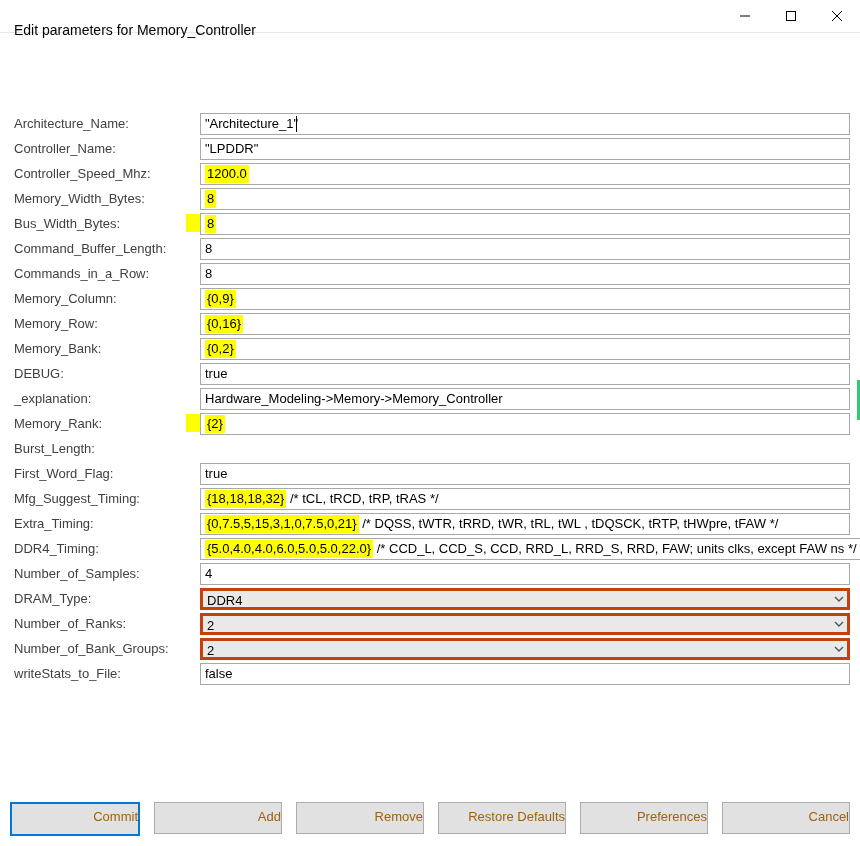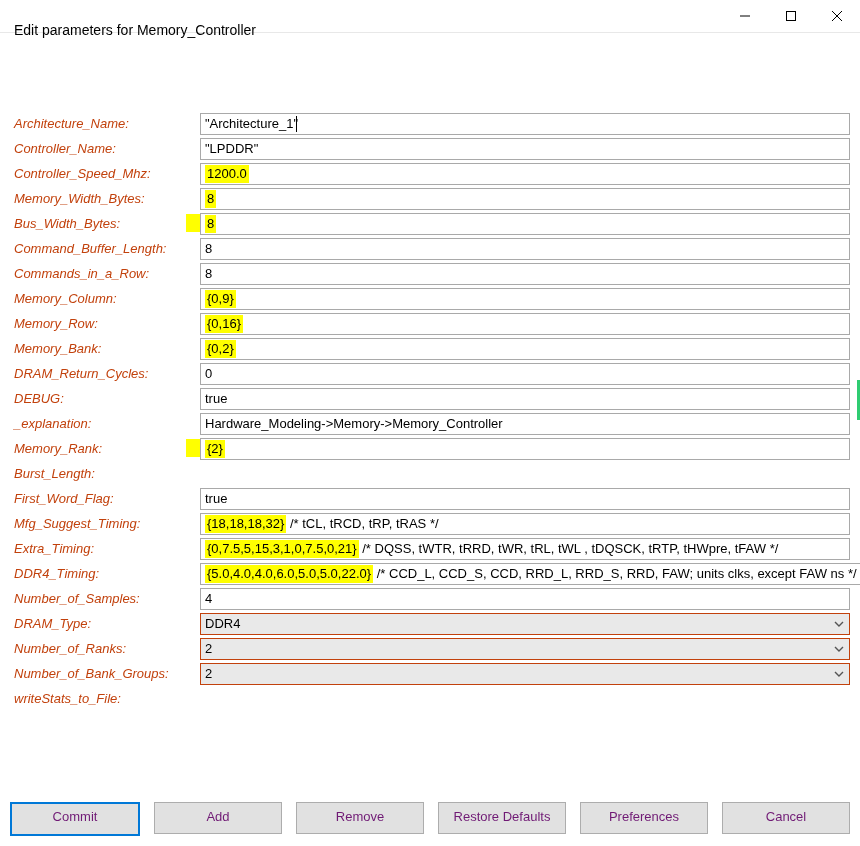--- a/index.html
+++ b/index.html
@@ -40,24 +40,23 @@
   }
   .row {
     display: flex;
     align-items: center;
     height: 25px;
     margin-bottom: 0;
   }
   .label {
     width: 186px;
     min-width: 186px;
-    color: #c2410c;
+    color: #404040;
     white-space: nowrap;
     font-size: 13px;
-    font-style: italic;
   }
   .field-wrap {
     flex: 1;
     position: relative;
     height: 22px;
   }
   .field {
     width: 100%;
     box-sizing: border-box;
     height: 22px;
@@ -65,21 +64,21 @@
     border: 1px solid #a9a9a9;
     background: #fff;
     padding: 0 4px;
     font-family: inherit;
     font-size: 13px;
     white-space: nowrap;
     overflow: hidden;
   }
   .field.select {
     background: #e9e9e9;
-    border: 1px solid #c2410c;
+    border: 3px solid #c2410c;
     padding-right: 4px;
     position: relative;
   }
   .chevron {
     position: absolute;
     right: 6px;
     top: 4px;
     pointer-events: none;
   }
   .hl {
@@ -111,25 +110,25 @@
     left: 10px;
     right: 10px;
     bottom: 10px;
     display: flex;
     gap: 14px;
   }
   .btn {
     flex:1;
     height: 30px;
     line-height: 28px;
-    text-align: center;
+    text-align: right;
     background: #e1e1e1;
     border: 1px solid #adadad;
     font-size: 13px;
-    color:#701a75;
+    color:#a16207;
   }
   .btn.primary {
     border: 2px solid #0078d7;
     line-height: 26px;
   }
   .green-edge {
     position:absolute;
     right:0;
     top:380px;
     width:3px;
@@ -217,26 +216,20 @@
         <div class="field"><span class="hl">{0,16}</span></div>
       </div>
     </div>
     <div class="row">
       <div class="label">Memory_Bank:</div>
       <div class="field-wrap">
         <div class="field"><span class="hl">{0,2}</span></div>
       </div>
     </div>
     <div class="row">
-      <div class="label">DRAM_Return_Cycles:</div>
-      <div class="field-wrap">
-        <div class="field"><span>0</span></div>
-      </div>
-    </div>
-    <div class="row">
       <div class="label">DEBUG:</div>
       <div class="field-wrap">
         <div class="field"><span>true</span></div>
       </div>
     </div>
     <div class="row">
       <div class="label">_explanation:</div>
       <div class="field-wrap">
         <div class="field"><span>Hardware_Modeling-&gt;Memory-&gt;Memory_Controller</span></div>
       </div>
@@ -303,20 +296,23 @@
       <div class="label">Number_of_Bank_Groups:</div>
       <div class="field-wrap">
         <div class="field select"><span>2</span></div>
         <span class="chevron"><svg width="10" height="10" viewBox="0 0 10 10">
             <polyline points="1,3 5,7 9,3" fill="none" stroke="#555" stroke-width="1.4"></polyline>
           </svg></span>
       </div>
     </div>
     <div class="row">
       <div class="label">writeStats_to_File:</div>
+      <div class="field-wrap">
+        <div class="field"><span>false</span></div>
+      </div>
     </div>
   </div>
 
 <div class="green-edge"></div>
 
 <div class="button-bar">
   <div class="btn primary">Commit</div>
   <div class="btn">Add</div>
   <div class="btn">Remove</div>
   <div class="btn">Restore Defaults</div>

